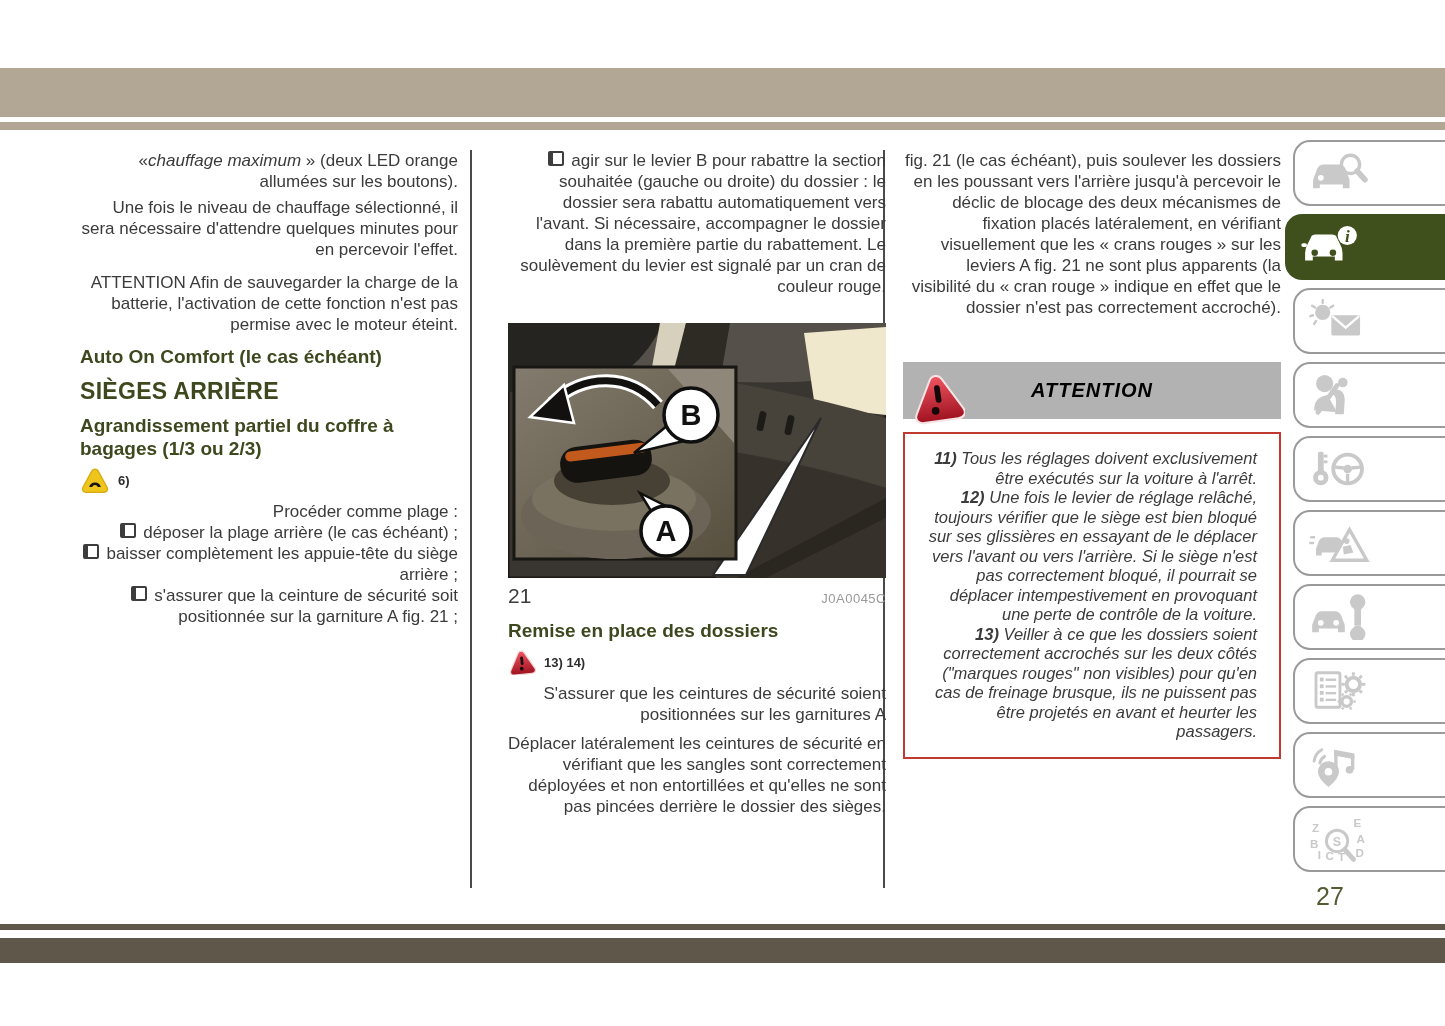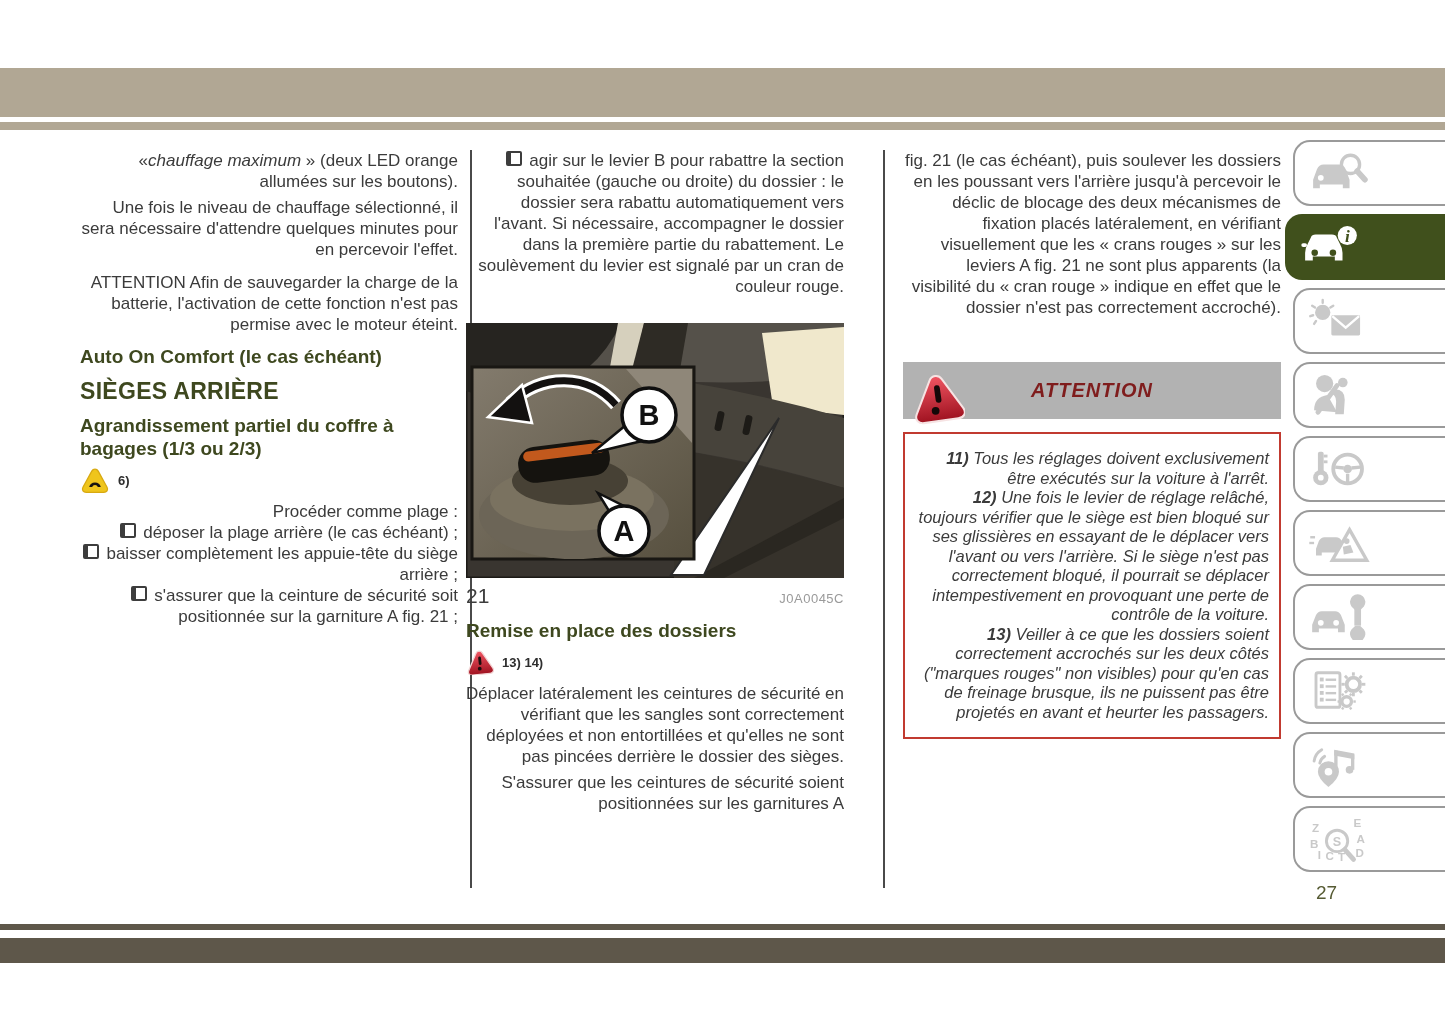--- a/index.html
+++ b/index.html
@@ -12,21 +12,21 @@
   
   .band{position:absolute;left:0;right:0;}
   .band-top{top:68px;height:49px;background:#b1a794;}
   .band-top-thin{top:122px;height:8px;background:#b1a794;}
   .band-bottom-thin{top:924px;height:6px;background:#5e574a;}
   .band-bottom{top:938px;height:25px;background:#5e574a;}
 
   
   .col{position:absolute;top:150px;width:378px;font-size:17px;line-height:21px;}
   #col-left{left:80px;}
-  #col-mid{left:466px;}
+  #col-mid{left:508px;}
   #col-right{left:903px;}
   .divider{position:absolute;top:150px;height:738px;width:2px;background:#4a4a4a;}
   #divider-1{left:470px;}
   #divider-2{left:883px;}
 
   .col p{margin:0 0 5px;text-align:right;}
   p.mb12{margin-bottom:12px;}
   p.mb0{margin-bottom:0;}
   h2.section{color:#3e481f;font-size:23px;line-height:26px;margin:10px 0 9px;letter-spacing:.3px;}
   h3.sub{color:#3e481f;font-size:19px;line-height:23px;margin:10px 0 7px;}
@@ -39,28 +39,28 @@
   figure{margin:0;}
   .fig-caption{display:flex;justify-content:space-between;align-items:baseline;margin-top:7px;}
   .fig-num{font-size:21px;color:#3d3d3d;}
   .fig-code{font-size:13px;color:#9a9a9a;letter-spacing:.5px;}
   #col-mid h3.sub{}
 
   
   .attention-bar{position:relative;height:57px;background:#b2b2b2;margin-top:44px;
     display:flex;align-items:center;justify-content:center;}
   .att-icon{position:absolute;left:8px;top:5px;}
-  .att-label{color:#7f1d1d;font-weight:bold;font-style:italic;font-size:20px;letter-spacing:1px;}
-  .warn-box{border:2px solid #c13a30;margin-top:13px;padding:15px 10px;font-style:italic;
+  .att-label{color:#000000;font-weight:bold;font-style:italic;font-size:20px;letter-spacing:1px;}
+  .warn-box{border:2px solid #c13a30;margin-top:13px;padding:15px 22px;font-style:italic;
     font-size:16.5px;line-height:19.5px;color:#3b3b3b;}
   .warn-box p{margin:0;}
   .wnum{font-weight:bold;}
 
   
-  .page-num{position:absolute;left:1316px;top:882px;font-size:19px;color:#565b33;text-align:right;}
+  .page-num{position:absolute;left:1316px;top:882px;font-size:25px;color:#565b33;text-align:right;}
 
   
   .sidebar{position:absolute;top:140px;right:0;width:160px;}
   .tile{box-sizing:border-box;width:152px;height:66px;margin:0 0 8px auto;background:#ffffff;
     border:2px solid #9a9a9a;border-right:none;border-radius:17px 0 0 17px;
     display:flex;align-items:center;padding-left:13px;cursor:pointer;}
   .tile.active{width:160px;background:#40501c;border-color:#40501c;}
 </style>
 </head>
 <body>
@@ -151,22 +151,22 @@
           <stop offset="0" stop-color="#f05562"></stop>
             <stop offset="1" stop-color="#9f1220"></stop>
         </linearGradient>
       </defs>
       <path d="M16,2.5 q2.5,0 3.7,2.3 l10.2,18.6 q1.3,2.4 0,4.2 q-1.2,1.6 -3.7,1.6 H5.8 q-2.5,0 -3.7,-1.6 q-1.3,-1.8 0,-4.2 L12.3,4.8 q1.2,-2.3 3.7,-2.3 z" fill="url(#gRedSmall)" stroke="#f2d5d5" stroke-width="1.5" transform="rotate(-6 16 15)"></path>
       <rect x="14.4" y="8.5" width="3.2" height="10" rx="1.6" fill="#1a0c0c" transform="rotate(-6 16 15)"></rect>
       <circle cx="15.7" cy="22.7" r="2.2" fill="#1a0c0c"></circle>
     </svg>
     <span class="warn-ref">13) 14)</span>
   </div>
+  <p>S'assurer que les ceintures de sécurité soient positionnées sur les garnitures A</p>
   <p style="margin-top:8px;">Déplacer latéralement les ceintures de sécurité en vérifiant que les sangles sont correctement déployées et non entortillées et qu'elles ne sont pas pincées derrière le dossier des sièges.</p>
-  <p>S'assurer que les ceintures de sécurité soient positionnées sur les garnitures A</p>
 </div>
 
 <div class="col" id="col-right">
   <p>fig. 21 (le cas échéant), puis soulever les dossiers en les poussant vers l'arrière jusqu'à percevoir le déclic de blocage des deux mécanismes de fixation placés latéralement, en vérifiant visuellement que les « crans rouges » sur les leviers A fig. 21 ne sont plus apparents (la visibilité du « cran rouge » indique en effet que le dossier n'est pas correctement accroché).</p>
 
   <div class="attention-bar">
     <svg class="att-icon" width="54" height="60" viewBox="0 0 32 30">
       <defs>
         <linearGradient id="gRedBig" x1="0" y1="0" x2="0" y2="1">
           <stop offset="0" stop-color="#f05562"></stop>

